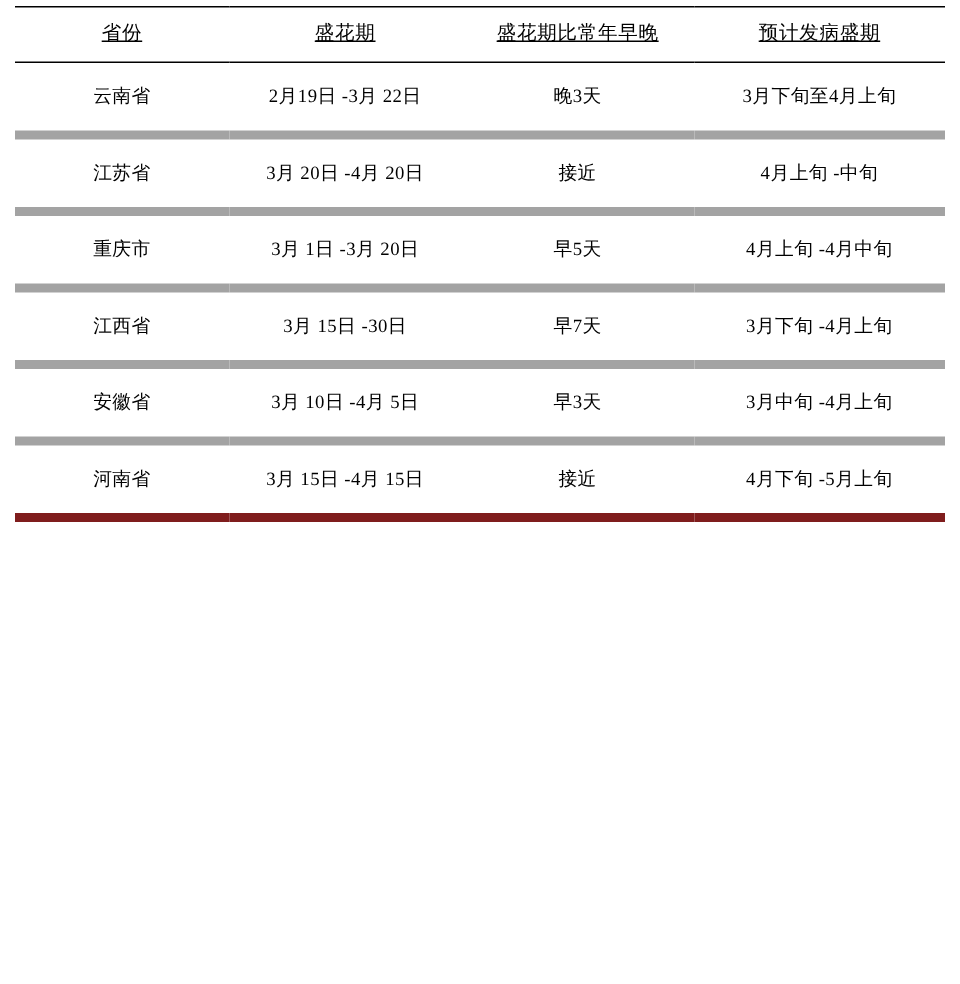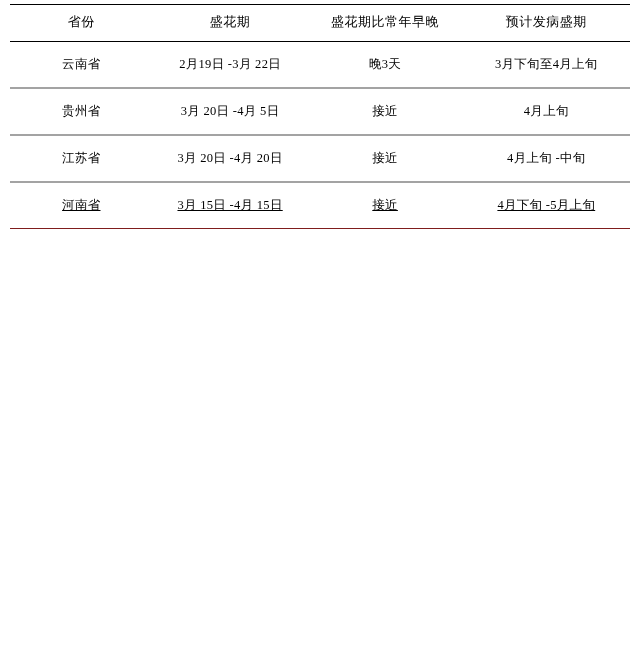--- a/index.html
+++ b/index.html
@@ -32,35 +32,35 @@
   table.data-table col.c2 { width: 25%; }
   table.data-table col.c3 { width: 27%; }
 
   thead th {
     font-weight: normal;
     font-size: 13px;
     text-align: center;
     padding: 8px 0 10px 0;
     border-bottom: 1px solid #000;
     letter-spacing: 0.5px;
+    text-decoration: underline;
   }
   thead tr.top-rule th {
     border-top: 1px solid #000;
   }
   tbody td {
     font-size: 12.5px;
     text-align: center;
     padding: 14px 0 14px 0;
-    border-bottom: 2px solid #a3a3a3;
+    border-bottom: 6px solid #a3a3a3;
     letter-spacing: 0.3px;
     white-space: nowrap;
   }
   tbody tr:last-child td {
-    border-bottom: 1px solid #7f1d1d;
-    text-decoration: underline;
+    border-bottom: 6px solid #7f1d1d;
   }
   tbody td.province {
     text-align: center;
   }
 </style>
 </head>
 <body>
 
 <div class="sheet">
   <table class="data-table">
@@ -79,30 +79,42 @@
       </tr>
     </thead>
     <tbody>
       <tr>
         <td class="province">云南省</td>
         <td>2月19日 -3月 22日</td>
         <td>晚3天</td>
         <td>3月下旬至4月上旬</td>
       </tr>
       <tr>
-        <td class="province">贵州省</td>
-        <td>3月 20日 -4月 5日</td>
-        <td>接近</td>
-        <td>4月上旬</td>
-      </tr>
-      <tr>
         <td class="province">江苏省</td>
         <td>3月 20日 -4月 20日</td>
         <td>接近</td>
         <td>4月上旬 -中旬</td>
+      </tr>
+      <tr>
+        <td class="province">重庆市</td>
+        <td>3月 1日 -3月 20日</td>
+        <td>早5天</td>
+        <td>4月上旬 -4月中旬</td>
+      </tr>
+      <tr>
+        <td class="province">江西省</td>
+        <td>3月 15日 -30日</td>
+        <td>早7天</td>
+        <td>3月下旬 -4月上旬</td>
+      </tr>
+      <tr>
+        <td class="province">安徽省</td>
+        <td>3月 10日 -4月 5日</td>
+        <td>早3天</td>
+        <td>3月中旬 -4月上旬</td>
       </tr>
       <tr>
         <td class="province">河南省</td>
         <td>3月 15日 -4月 15日</td>
         <td>接近</td>
         <td>4月下旬 -5月上旬</td>
       </tr>
     </tbody>
   </table>
 </div>

